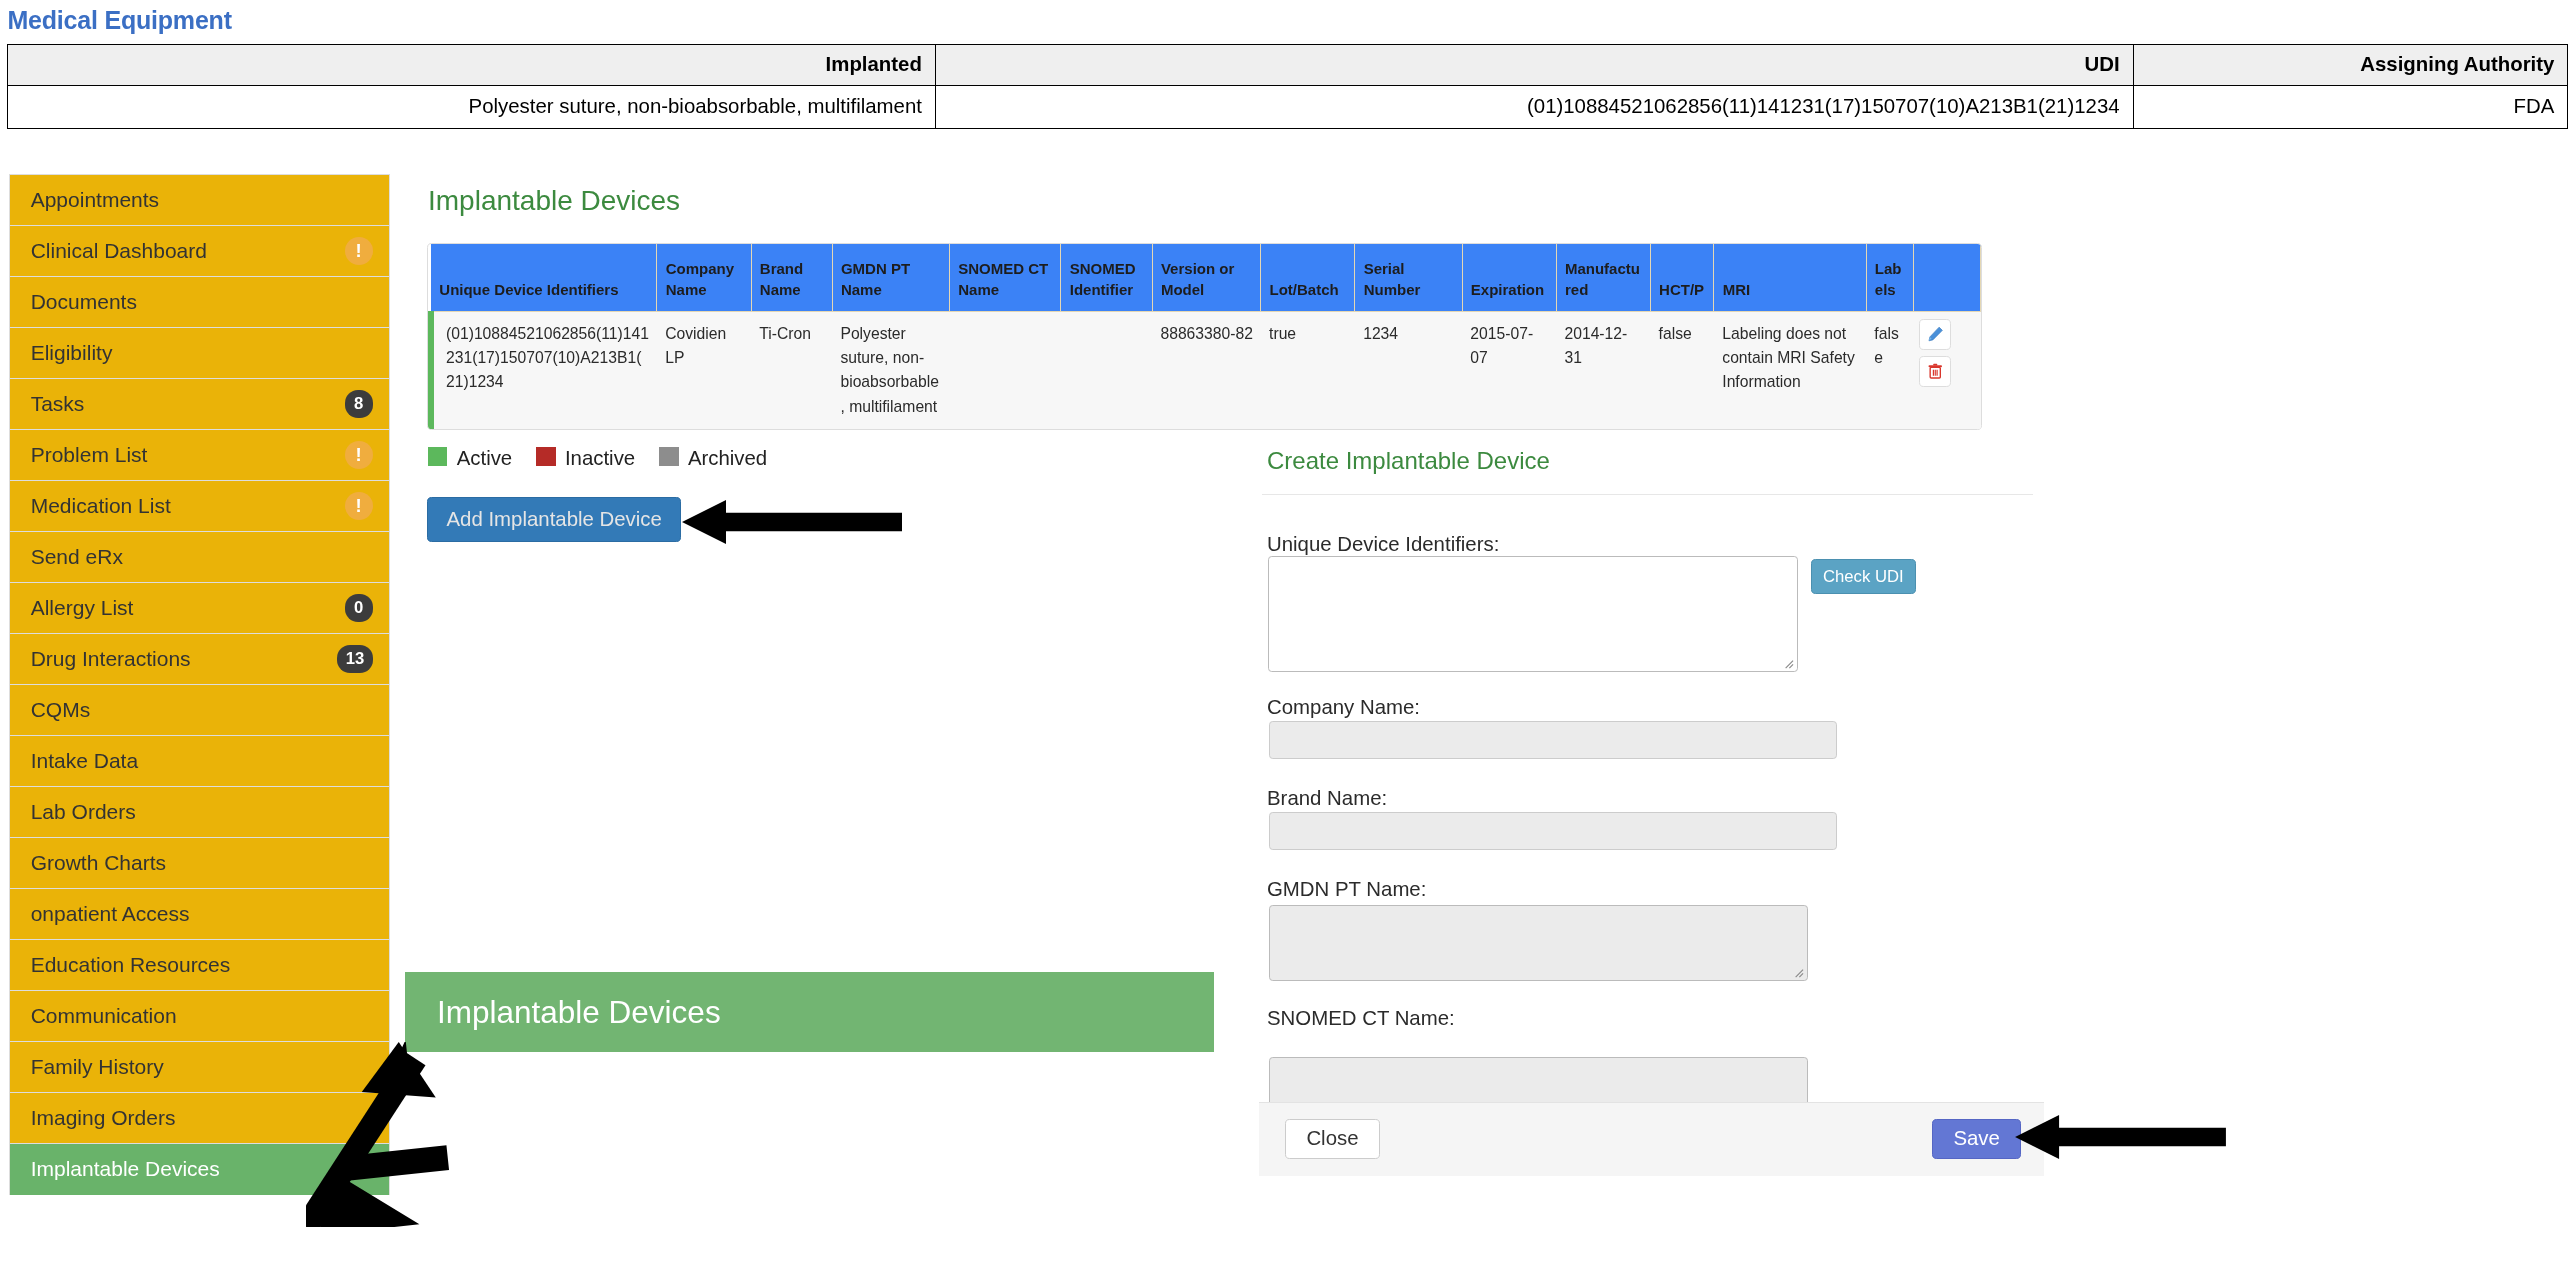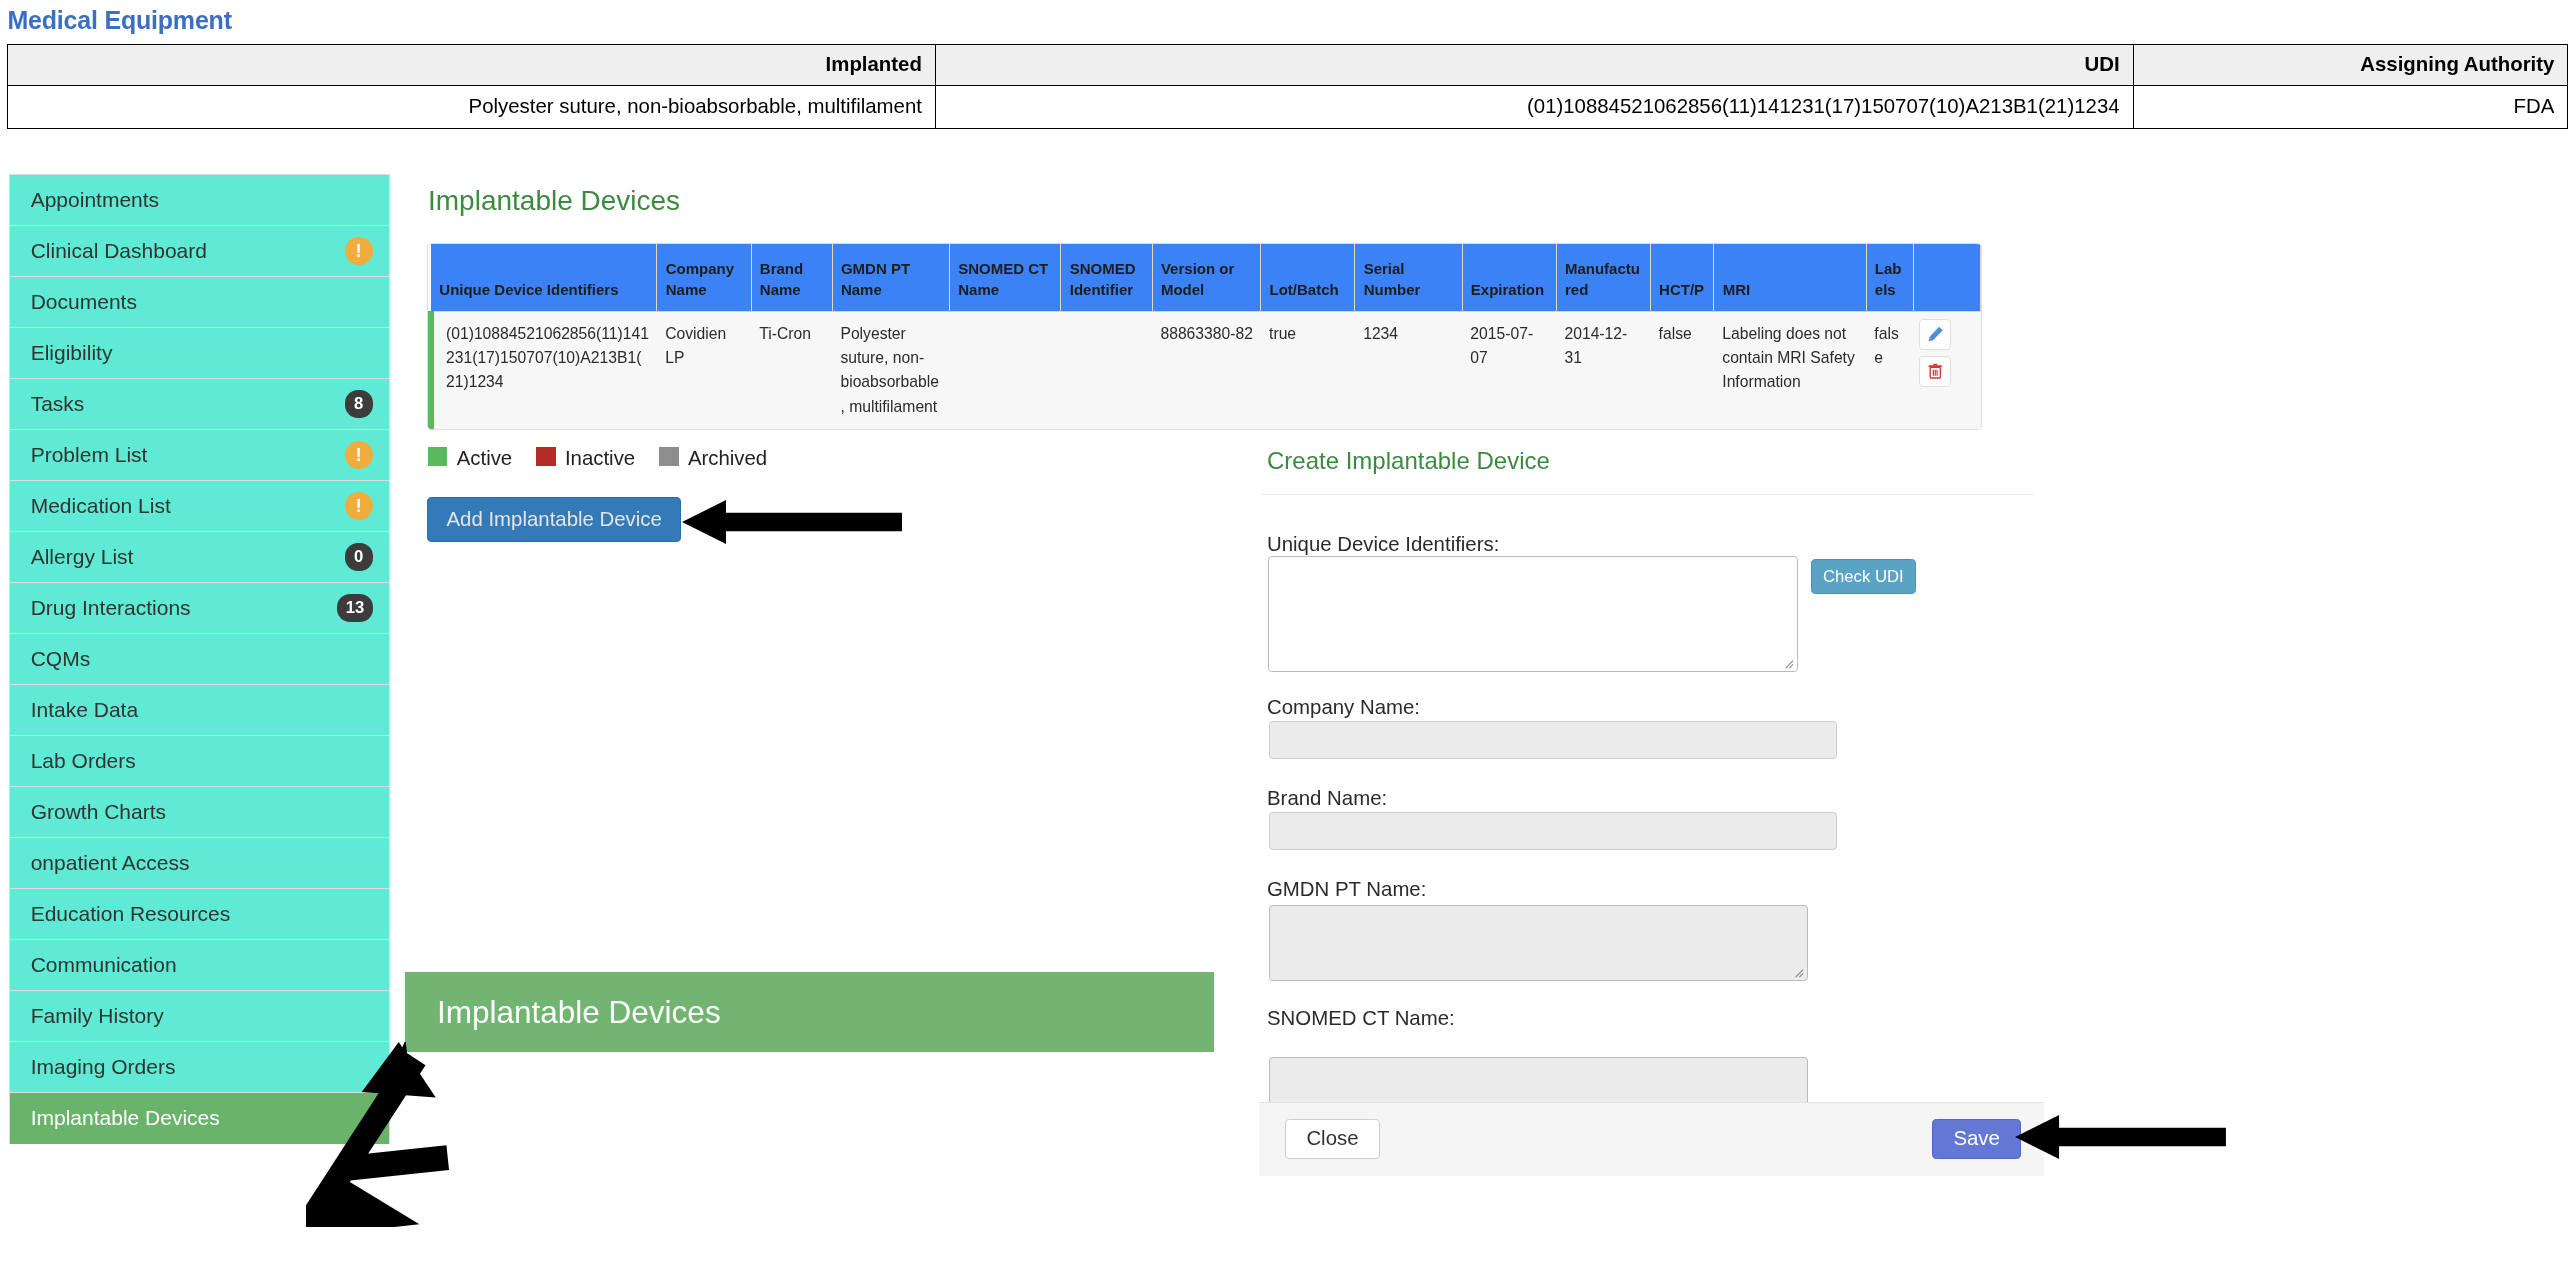--- a/index.html
+++ b/index.html
@@ -53,21 +53,21 @@
     position: absolute;
     left: 9.3px; top: 174px;
     width: 381px;
     border: 0.9px solid #dddddd;
     border-bottom: none;
     background: #ffffff;
   }
   .side-item {
     height: 51px;
     border-bottom: 0.9px solid #dddddd;
-    background: #5eead4;
+    background: #eab308;
     display: flex;
     align-items: center;
     padding: 0 16.7px 0 20.4px;
     font-size: 21px;
     color: #333333;
     cursor: pointer;
   }
   .side-item .side-label { flex: 1 1 auto; white-space: nowrap; }
   .side-item.active {
     background: #69b36a;
@@ -346,20 +346,23 @@
       <span class="side-label">Tasks</span>
       <span class="badge-num">8</span>
     </div>
     <div class="side-item">
       <span class="side-label">Problem List</span>
       <span class="badge-warn">!</span>
     </div>
     <div class="side-item">
       <span class="side-label">Medication List</span>
       <span class="badge-warn">!</span>
+    </div>
+    <div class="side-item">
+      <span class="side-label">Send eRx</span>
     </div>
     <div class="side-item">
       <span class="side-label">Allergy List</span>
       <span class="badge-num">0</span>
     </div>
     <div class="side-item">
       <span class="side-label">Drug Interactions</span>
       <span class="badge-num">13</span>
     </div>
     <div class="side-item">

